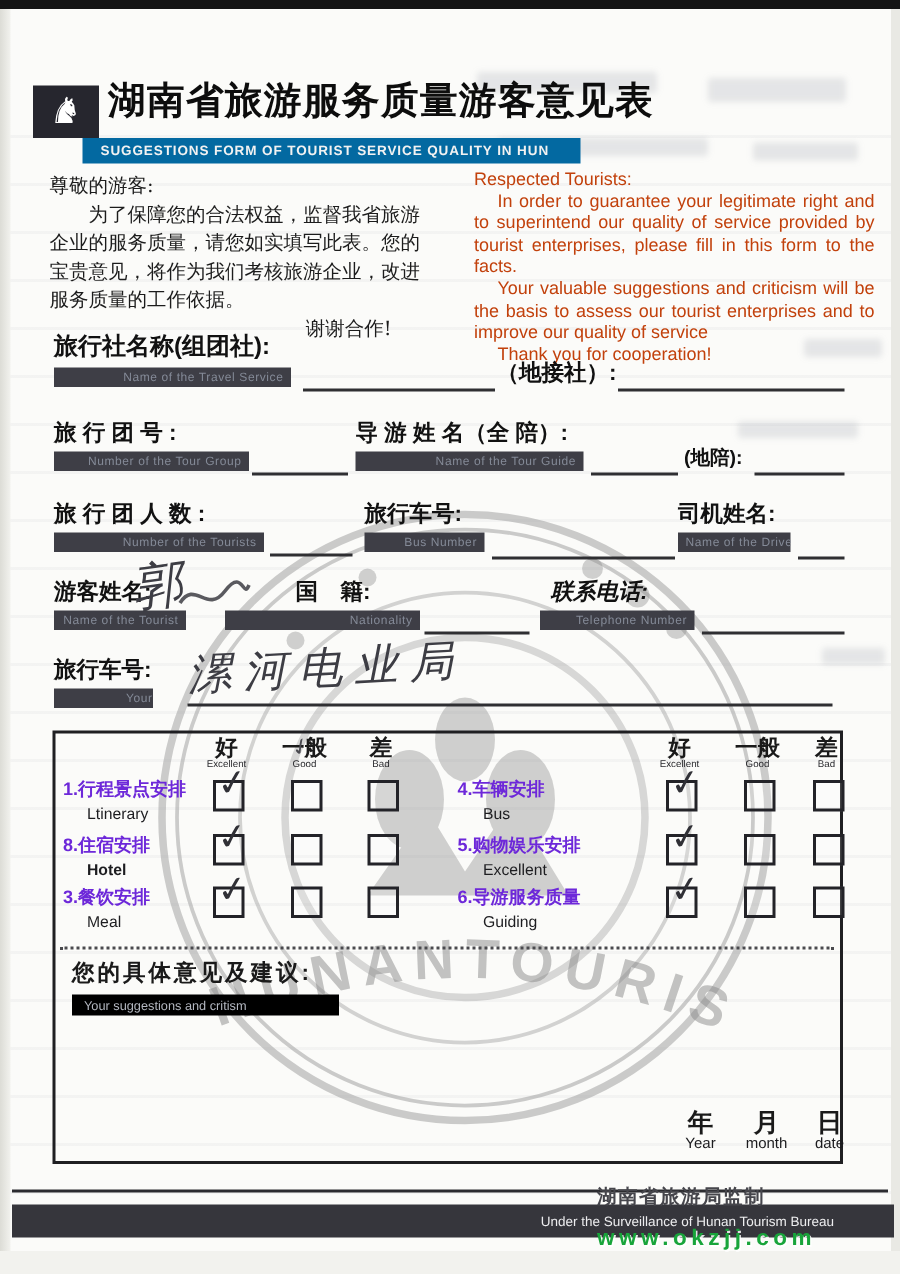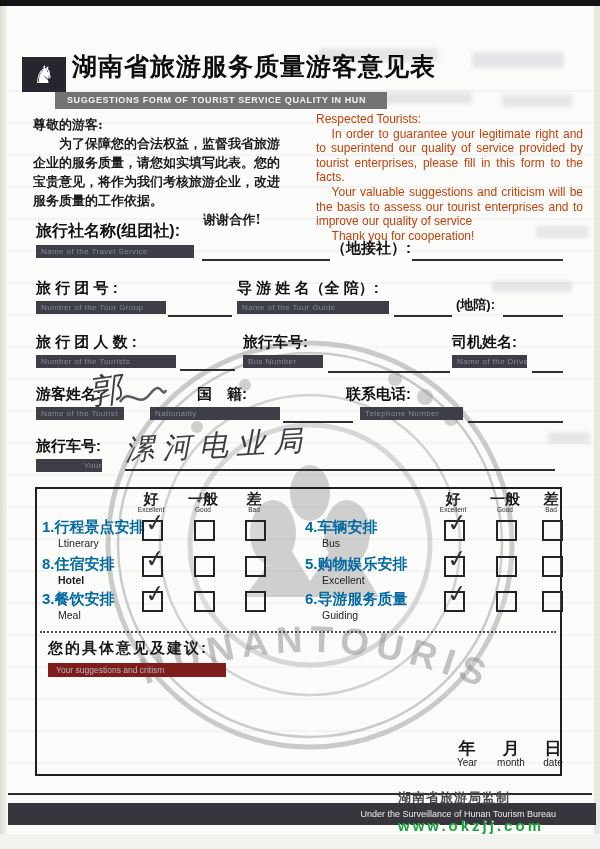--- a/index.html
+++ b/index.html
@@ -12,49 +12,49 @@
   #left-edge{left:0;top:6px;width:7px;height:843px;background:linear-gradient(90deg,#dcdcd6,#f2f2ee);}
   #right-edge{left:594px;top:6px;width:6px;height:843px;background:#e9e9e4;}
   #bottom-edge{left:0;top:834px;width:600px;height:15px;background:#f2f2ee;}
   .showthrough{position:absolute;left:0;top:60px;width:600px;height:740px;z-index:0;
         background:repeating-linear-gradient(180deg,transparent 0 30px,rgba(70,75,95,.045) 30px 32px);}
   .smudge{position:absolute;background:rgba(100,106,125,.15);filter:blur(2px);border-radius:2px;z-index:1;}
   
   .icon-box{left:22px;top:57px;width:44px;height:35px;background:#26262e;display:flex;align-items:center;justify-content:center;}
   .icon-box span{color:#fff;font-size:24px;transform:scaleX(-1);line-height:1;}
   .title{left:72px;top:50px;font-size:25px;font-weight:bold;letter-spacing:1px;color:#0d0d0d;white-space:nowrap;}
-  .subtitle{left:55px;top:92px;width:332px;height:17px;background:#737373;color:#f2f2f2;
+  .subtitle{left:55px;top:92px;width:332px;height:17px;background:#0369a1;color:#f2f2f2;
         font-size:9px;font-weight:bold;line-height:17px;letter-spacing:.6px;padding-left:12px;box-sizing:border-box;white-space:nowrap;}
   
   .intro-cn{left:33px;top:115px;width:254px;font-size:13px;line-height:19px;color:#1c1c1c;
-        font-family:"DejaVu Serif",serif;font-weight:bold;}
+        font-family:"DejaVu Serif",serif;}
   .intro-cn p{margin:0;text-indent:2em;}
   .intro-cn .closing{text-align:right;padding-right:26px;}
   .intro-en{left:316px;top:112px;width:267px;font-size:12px;line-height:14.6px;color:#c2410c;text-align:justify;}
   .intro-en p{margin:0;text-indent:1.3em;}
   
   .lbl{font-weight:bold;color:#111;white-space:nowrap;font-size:15px;}
   .cap{background:#3e3e46;color:#848a97;font-size:8px;line-height:13px;height:13px;
-       padding:0 5px;white-space:nowrap;overflow:hidden;letter-spacing:.4px;box-sizing:border-box;}
+       padding:0 5px;white-space:nowrap;overflow:hidden;letter-spacing:.4px;box-sizing:border-box;text-align:right;}
   .ul{border-top:2px solid #2f2f32;height:0;}
   .hw{font-family:"DejaVu Serif",serif;font-style:italic;color:#3d3d44;white-space:nowrap;z-index:3;}
   
   .big-box{left:35px;top:487px;width:527px;height:289px;border:2px solid #1f1f22;box-sizing:border-box;background:transparent;}
   .col-h{width:46px;text-align:center;}
   .col-h .cn{font-size:15px;font-weight:bold;display:block;line-height:15px;}
   .col-h .en{font-size:6.5px;display:block;color:#2a2a2e;line-height:7px;}
-  .it-lbl{font-weight:bold;font-size:15px;white-space:nowrap;color:#0369a1;}
+  .it-lbl{font-weight:bold;font-size:12px;white-space:nowrap;color:#6d28d9;}
   .it-en{font-size:10.5px;color:#1d1d20;white-space:nowrap;}
   .cb{width:17px;height:17px;border:2px solid #232328;background:rgba(255,255,255,.15);}
   .tick{position:absolute;left:1px;top:-11px;font-size:24px;font-weight:bold;color:#303036;
         transform:rotate(-8deg);z-index:3;line-height:1;}
   .stray-tick{font-size:15px;color:#4a4a50;transform:rotate(-28deg);font-weight:bold;z-index:3;}
   .dotted{border-top:2px dotted #4a4a4e;height:0;}
   .sug-lbl{font-size:15px;font-weight:bold;letter-spacing:2px;white-space:nowrap;}
-  .sug-cap{background:#7f1d1d;color:#b4b8c1;font-size:8.5px;line-height:14px;height:14px;padding:0 8px;
+  .sug-cap{background:#000000;color:#b4b8c1;font-size:8.5px;line-height:14px;height:14px;padding:0 8px;
         white-space:nowrap;box-sizing:border-box;}
   .date-g{width:46px;text-align:center;}
   .date-g .cn{display:block;font-size:17px;font-weight:bold;line-height:17px;}
   .date-g .en{display:block;font-size:10px;line-height:12px;color:#1b1b1e;}
   
   .f-line{left:8px;top:793px;width:584px;border-top:2px solid #2c2c30;height:0;}
   .f-bar{left:8px;top:803px;width:588px;height:22px;background:#36363c;color:#ededef;font-size:9px;
         line-height:22px;text-align:right;padding-right:40px;box-sizing:border-box;z-index:3;white-space:nowrap;}
   .f-cn{left:398px;top:789px;font-size:13px;font-weight:bold;color:#46464c;letter-spacing:1px;z-index:4;white-space:nowrap;}
   .wm-name{left:297px;top:788px;font-size:25px;font-weight:bold;letter-spacing:17px;z-index:6;white-space:nowrap;
@@ -152,21 +152,21 @@
 
   <div class="abs lbl" style="left:36px;top:385px;">游客姓名:</div>
   <div class="abs cap" style="left:36px;top:407px;width:88px;">Name of the Tourist</div>
   <div class="abs hw" style="left:88px;top:368px;font-size:34px;transform:rotate(-8deg);">郭</div>
   <svg class="abs" style="left:116px;top:382px;z-index:3;" width="52" height="30" viewBox="0 0 52 30">
     <path d="M4 20 C 14 4, 22 28, 34 12 S 46 18, 50 8" stroke="#3d3d44" stroke-width="2.4" fill="none" opacity="0.85"></path>
   </svg>
   <div class="abs lbl" style="left:197px;top:385px;">国　籍:</div>
   <div class="abs cap" style="left:150px;top:407px;width:130px;">Nationality</div>
   <div class="abs ul" style="left:283px;top:421px;width:70px;"></div>
-  <div class="abs lbl" style="left:346px;top:385px;">联系电话:</div>
+  <div class="abs lbl" style="left:367px;top:385px;font-style:italic;">联系电话:</div>
   <div class="abs cap" style="left:360px;top:407px;width:103px;">Telephone Number</div>
   <div class="abs ul" style="left:468px;top:421px;width:95px;"></div>
 
   <div class="abs lbl" style="left:36px;top:437px;">旅行车号:</div>
   <div class="abs cap" style="left:36px;top:459px;width:66px;padding-left:48px;">Your Address</div>
   <div class="abs hw" style="left:125px;top:426px;font-size:29px;letter-spacing:8px;transform:rotate(-3deg);">漯河电业局</div>
   <div class="abs ul" style="left:125px;top:469px;width:430px;"></div>
 
   <div class="abs big-box"></div>
   <div class="abs stray-tick" style="left:194px;top:489px;">✓</div>

